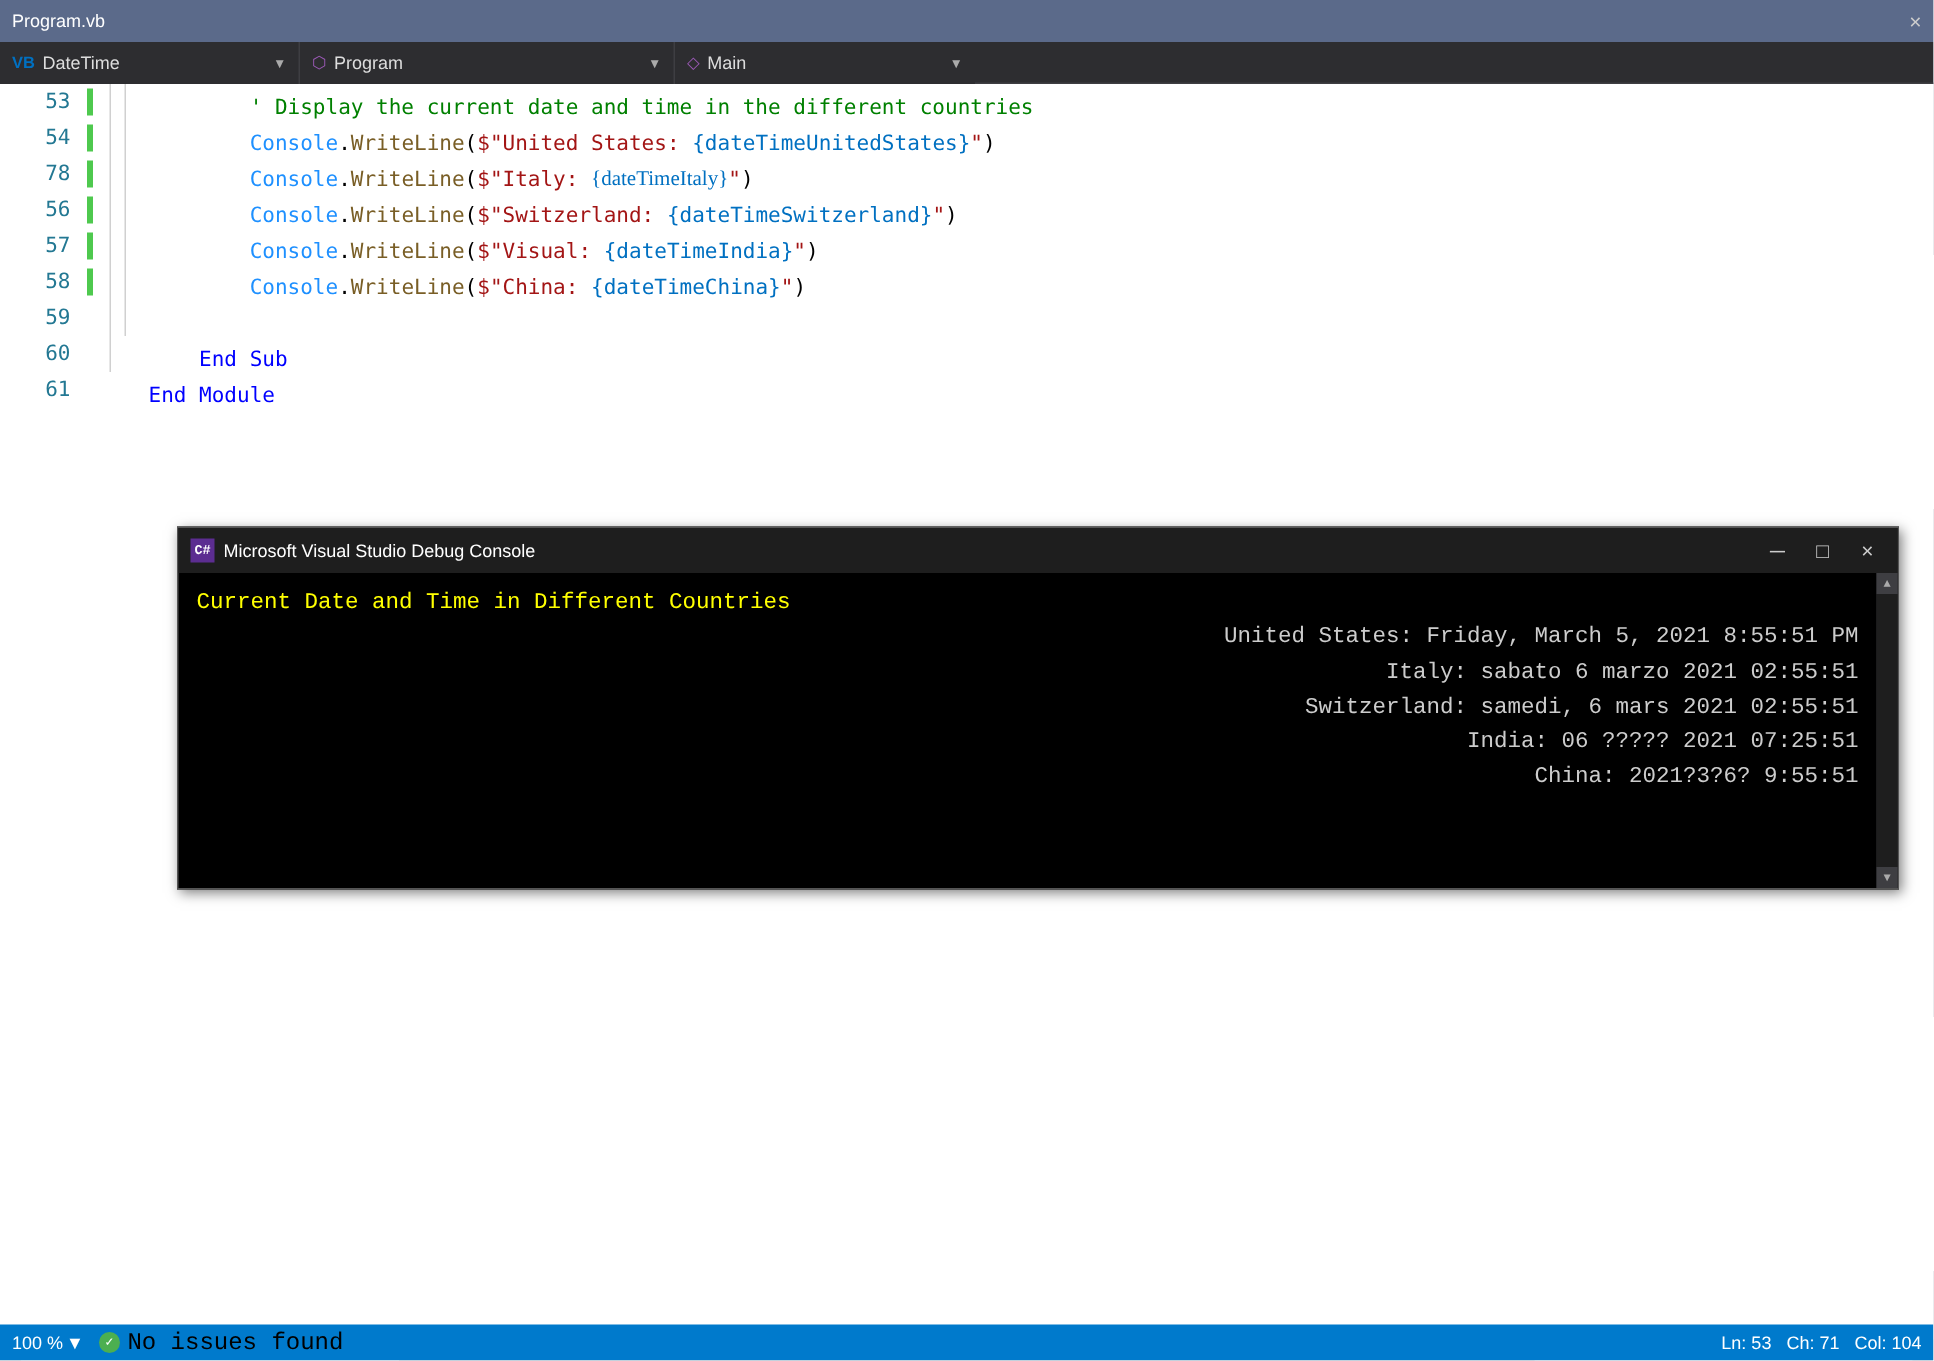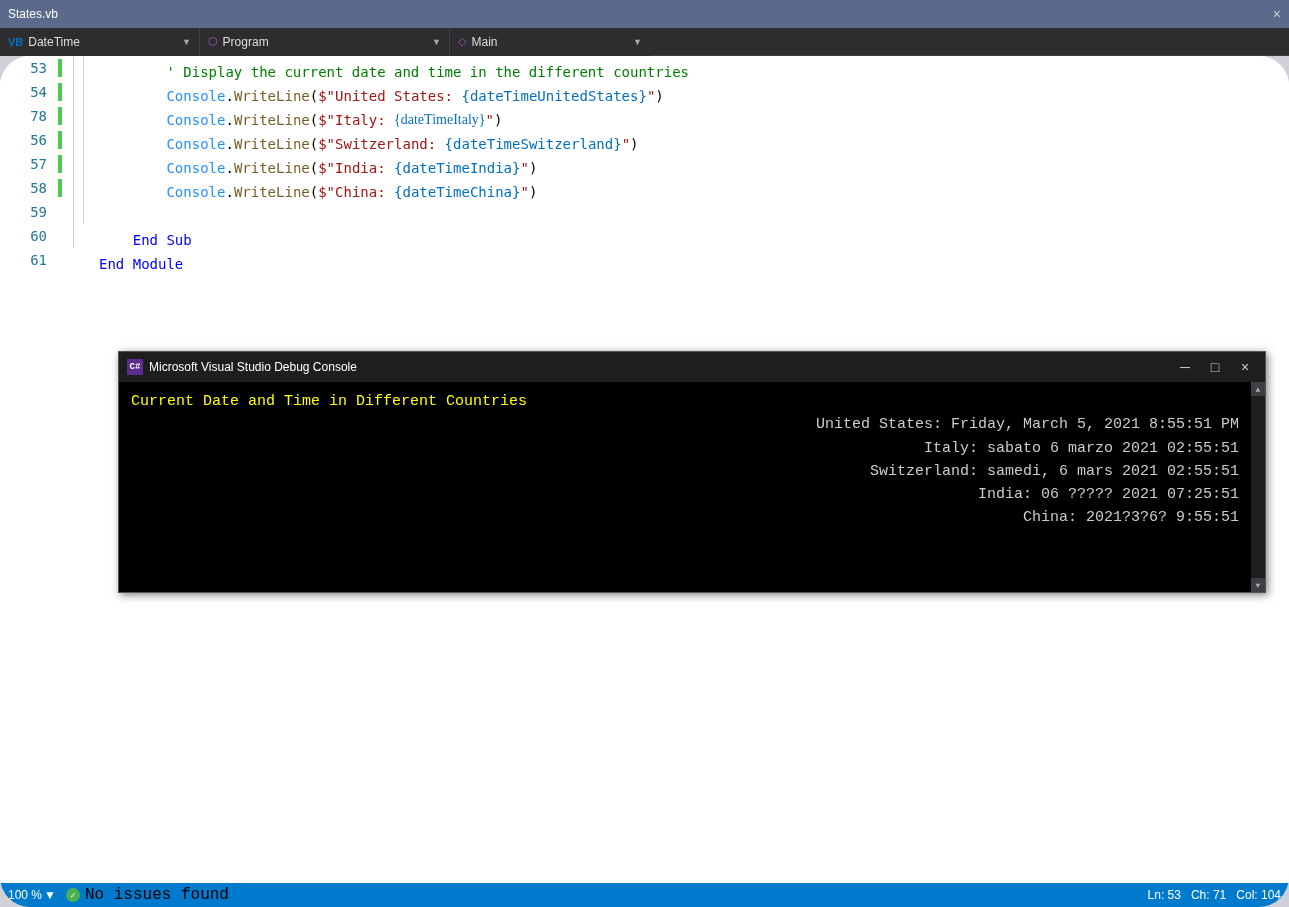--- a/index.html
+++ b/index.html
@@ -311,28 +311,27 @@
       margin-left: 20%;
     }
 
     
     .main-container {
       flex: 1;
       display: flex;
       flex-direction: column;
       overflow: hidden;
       position: relative;
-      border-radius: 30px;
     }
   </style>
 </head>
 <body>
 
 <div class="title-bar">
-  <span class="title-bar-text">States.vb</span>
+  <span class="title-bar-text">Program.vb</span>
   <button class="title-close">×</button>
 </div>
 
 <div class="nav-row">
   <button class="nav-dropdown">
     <span class="icon" style="color:#0070c1;font-weight:bold;font-size:11px;">VB</span>
     <span>DateTime</span>
     <span class="nav-dropdown-arrow">▼</span>
   </button>
   <button class="nav-dropdown nav-dropdown-middle">
@@ -436,21 +435,21 @@
 
       <div class="code-line">
         <span style="color:#1e90ff;">        Console</span><span class="plain">.</span><span style="color:#795e26;">WriteLine</span><span class="plain">(</span><span style="color:#a31515;">$"</span><span style="color:#a31515;">Italy: </span><span style="color:#0070c1;font-family:Liberation Serif, serif;">{dateTimeItaly}</span><span style="color:#a31515;">"</span><span class="plain">)</span>
       </div>
 
       <div class="code-line">
         <span style="color:#1e90ff;">        Console</span><span class="plain">.</span><span style="color:#795e26;">WriteLine</span><span class="plain">(</span><span style="color:#a31515;">$"</span><span style="color:#a31515;">Switzerland: </span><span style="color:#0070c1;">{dateTimeSwitzerland}</span><span style="color:#a31515;">"</span><span class="plain">)</span>
       </div>
 
       <div class="code-line">
-        <span style="color:#1e90ff;">        Console</span><span class="plain">.</span><span style="color:#795e26;">WriteLine</span><span class="plain">(</span><span style="color:#a31515;">$"</span><span style="color:#a31515;">India: </span><span style="color:#0070c1;">{dateTimeIndia}</span><span style="color:#a31515;">"</span><span class="plain">)</span>
+        <span style="color:#1e90ff;">        Console</span><span class="plain">.</span><span style="color:#795e26;">WriteLine</span><span class="plain">(</span><span style="color:#a31515;">$"</span><span style="color:#a31515;">Visual: </span><span style="color:#0070c1;">{dateTimeIndia}</span><span style="color:#a31515;">"</span><span class="plain">)</span>
       </div>
 
       <div class="code-line">
         <span style="color:#1e90ff;">        Console</span><span class="plain">.</span><span style="color:#795e26;">WriteLine</span><span class="plain">(</span><span style="color:#a31515;">$"</span><span style="color:#a31515;">China: </span><span style="color:#0070c1;">{dateTimeChina}</span><span style="color:#a31515;">"</span><span class="plain">)</span>
       </div>
 
       <div class="code-line">&nbsp;</div>
 
       <div class="code-line">
         <span class="kw">    End Sub</span>

